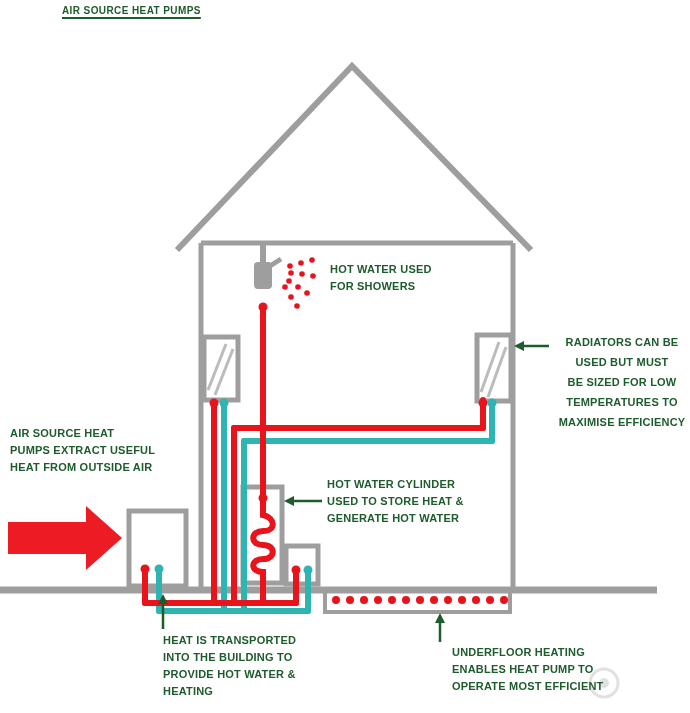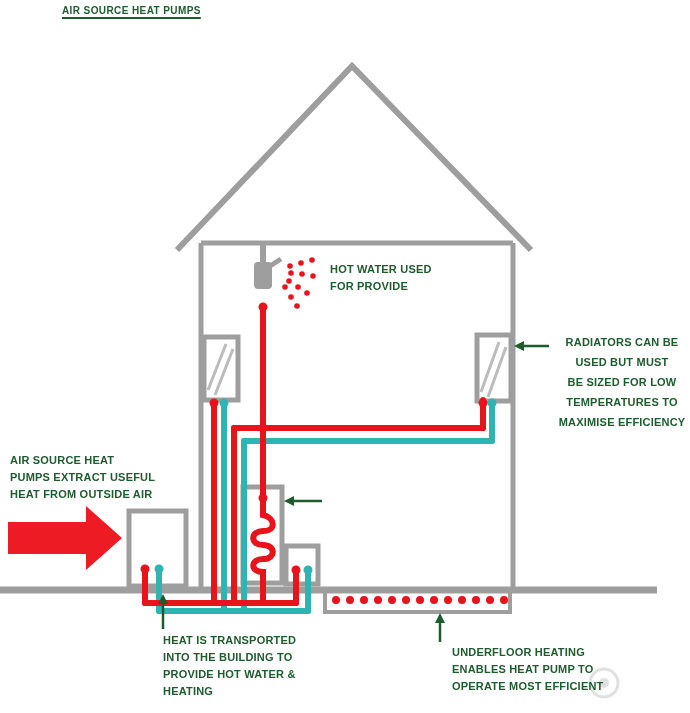--- a/index.html
+++ b/index.html
@@ -158,32 +158,35 @@
 
     <g opacity="0.35">
       <circle cx="604" cy="683" r="14" fill="none" stroke="#aaaaaa" stroke-width="3"></circle>
       <circle cx="604" cy="683" r="5" fill="#aaaaaa"></circle>
     </g>
   </svg>
 
   <div class="title">AIR SOURCE HEAT PUMPS</div>
 
   <div class="label" style="left:330px;top:261px;">HOT WATER USED
-FOR PROVIDE</div>
+FOR SHOWERS</div>
 
   <div class="label lh20" style="left:556px;top:332px;width:132px;">RADIATORS CAN BE
 USED BUT MUST
 BE SIZED FOR LOW
 TEMPERATURES TO
 MAXIMISE EFFICIENCY</div>
 
-  <div class="label" style="left:10px;top:452px;">AIR SOURCE HEAT
+  <div class="label" style="left:10px;top:425px;">AIR SOURCE HEAT
 PUMPS EXTRACT USEFUL
 HEAT FROM OUTSIDE AIR</div>
 
+  <div class="label" style="left:327px;top:476px;">HOT WATER CYLINDER
+USED TO STORE HEAT &amp;
+GENERATE HOT WATER</div>
 
   <div class="label" style="left:163px;top:632px;">HEAT IS TRANSPORTED
 INTO THE BUILDING TO
 PROVIDE HOT WATER &amp;
 HEATING</div>
 
   <div class="label" style="left:452px;top:644px;">UNDERFLOOR HEATING
 ENABLES HEAT PUMP TO
 OPERATE MOST EFFICIENT</div>
 

